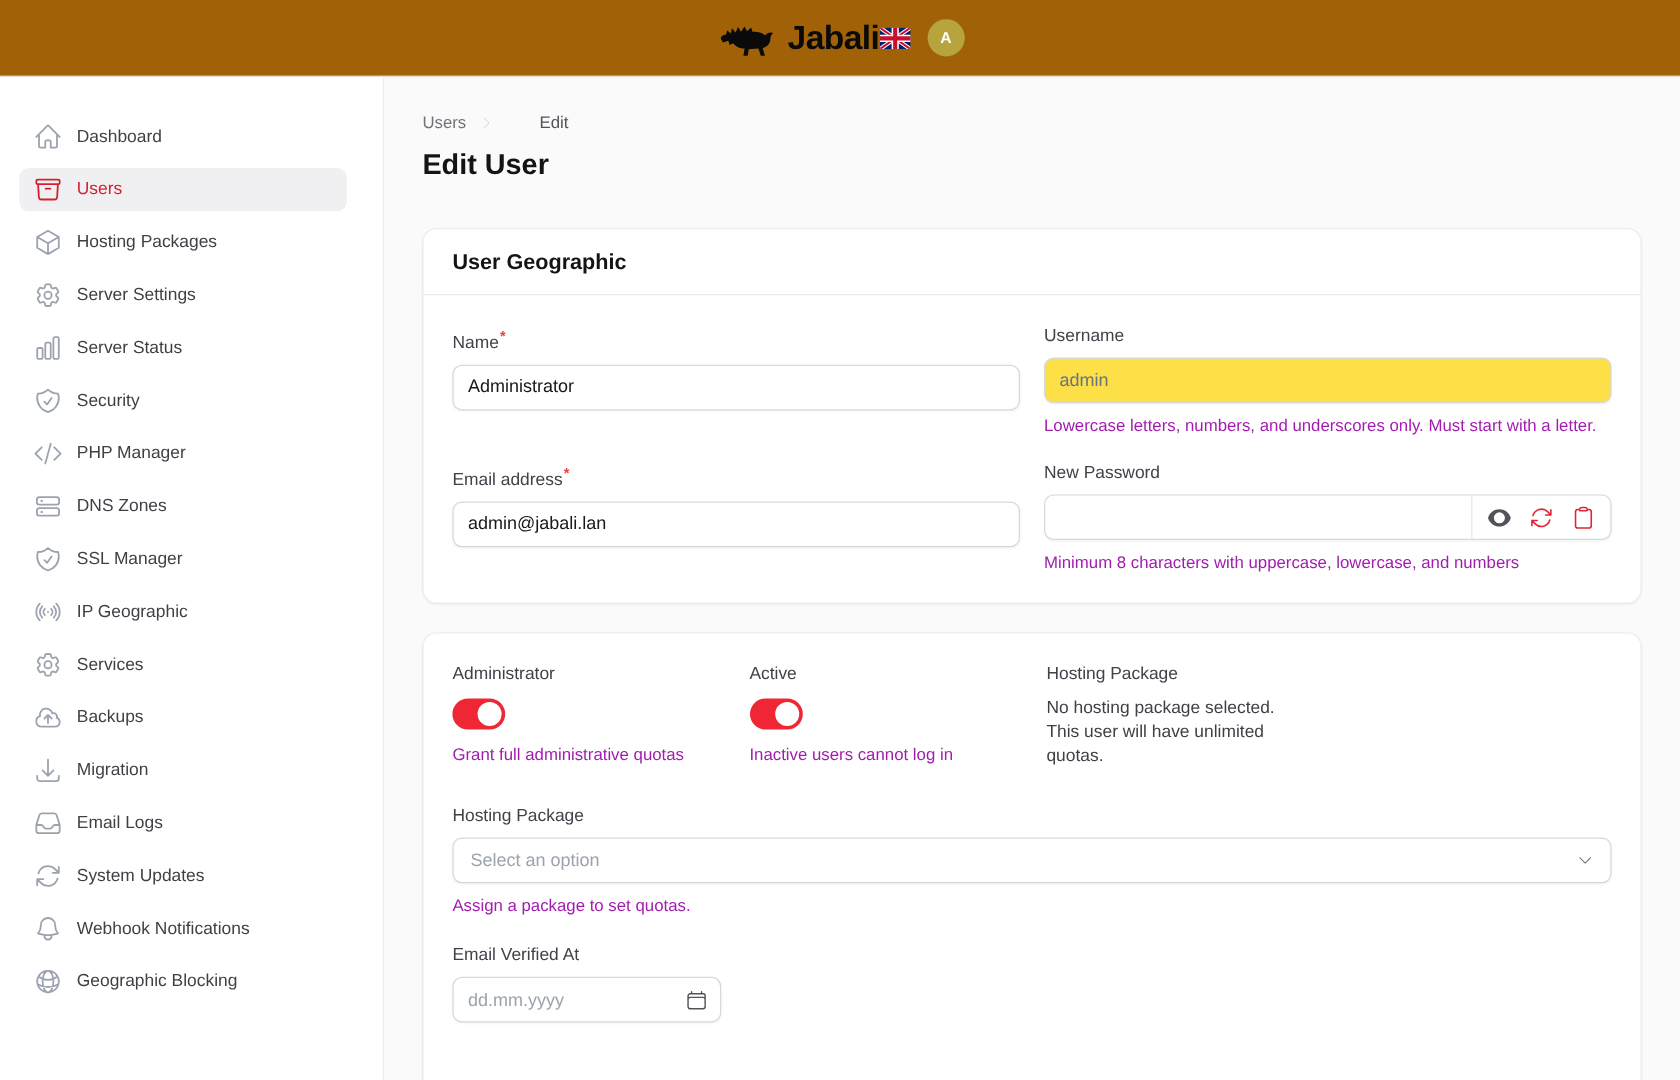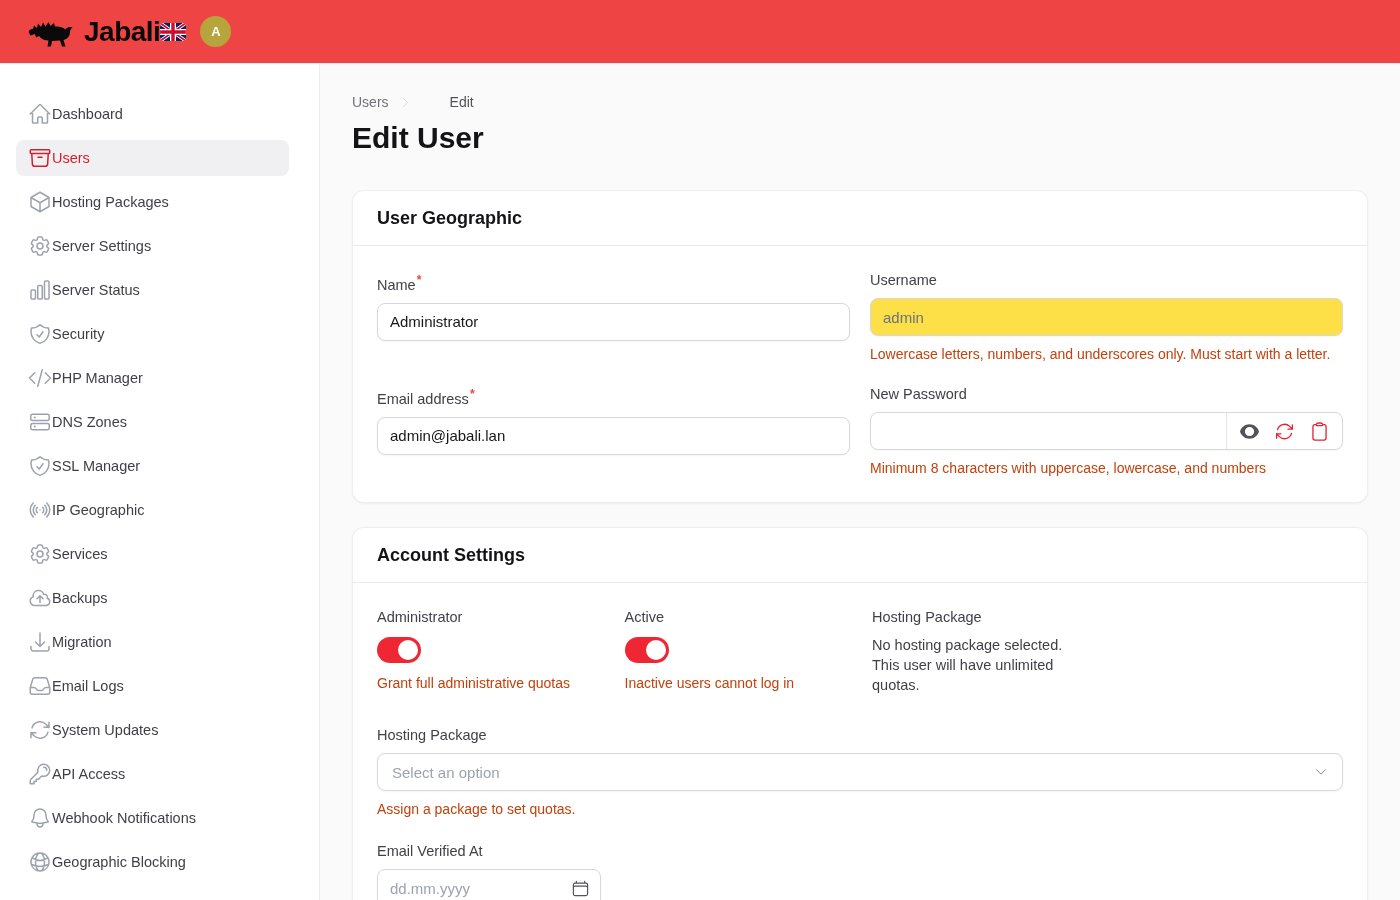--- a/index.html
+++ b/index.html
@@ -1,64 +1,64 @@
 <!DOCTYPE html>
 <html><head>
 <meta charset="utf-8">
 <style>
   * { margin:0; padding:0; box-sizing:border-box; }
   html,body { width:1400px; height:900px; overflow:hidden; background:#fff;
     font-family:"Liberation Sans","DejaVu Sans",sans-serif; color:#18181b; }
 
   
-  .topbar { height:64px; background:#ef4444; border-bottom:1px solid #e7e7ea;
-    display:flex; align-items:center; justify-content:flex-start; padding:0 24px 0 26px; }
+  .topbar { height:64px; background:#a16207; border-bottom:1px solid #e7e7ea;
+    display:flex; align-items:center; justify-content:center; padding:0 24px 0 26px; }
   .brand { display:flex; align-items:center; gap:8px; cursor:pointer; }
   .brand-name { font-size:28px; font-weight:800; color:#0a0a0a; letter-spacing:-0.5px; }
   .topbar-right { display:flex; align-items:center; gap:14px; }
   .flag { width:26px; height:18px; border-radius:3px; overflow:hidden; display:block; }
   .avatar { width:31px; height:31px; border-radius:50%; background:#b7a43c; color:#ffffff;
     font-size:13px; font-weight:700; display:flex; align-items:center; justify-content:center; cursor:pointer; }
 
   
   .shell { display:flex; height:836px; }
   .sidebar { width:320px; background:#ffffff; border-right:1px solid #ededf0;
     padding:32px 30px 16px 16px; flex-shrink:0; overflow:hidden; }
-  .nav-item { display:flex; align-items:center; gap:0; height:36px; padding:0 12px;
+  .nav-item { display:flex; align-items:center; gap:12px; height:36px; padding:0 12px;
     border-radius:8px; margin-bottom:8px; cursor:pointer; }
   .nav-item svg { width:24px; height:24px; color:#9ca3af; flex-shrink:0; }
   .nav-item .nav-label { font-size:14.5px; font-weight:500; color:#3f3f46; white-space:nowrap; }
   .nav-item.active { background:#f0f0f2; }
   .nav-item.active svg { color:#d32030; }
   .nav-item.active .nav-label { color:#d32030; font-weight:500; }
 
   .main { flex:1; background:#fafafa; padding:30px 32px; overflow:hidden; }
 
   
   .breadcrumb { display:flex; align-items:center; gap:10px; font-size:14px; color:#71717a; }
   .breadcrumb .crumb { cursor:pointer; }
   .breadcrumb .current { color:#52525b;padding-left:28px; }
   .breadcrumb svg { width:13px; height:13px; color:#d4d4d8; }
-  h1.page-title { font-size:30px; line-height:36px; font-weight:800; color:#141417; margin-top:10px; }
+  h1.page-title { font-size:24px; line-height:36px; font-weight:800; color:#141417; margin-top:10px; }
 
   
   .card { background:#ffffff; border:1px solid rgba(10,10,20,0.07); border-radius:12px;
     box-shadow:0 1px 2px rgba(0,0,0,0.05); }
   .card-1 { margin-top:34px; }
   .card-2 { margin-top:24px; height:420px; }
   .card-header { padding:15px 24px; border-bottom:1px solid #ebebee; }
   .card-title { font-size:18px; font-weight:700; color:#141417; line-height:24px; }
   .card-body { padding:24px; }
 
   .grid-2 { display:grid; grid-template-columns:1fr 1fr; column-gap:24px; row-gap:20px;gap:20px; }
   .grid-4 { display:grid; grid-template-columns:repeat(4,1fr); column-gap:24px; }
 
   .field-label { font-size:14.5px; font-weight:500; color:#414149; line-height:20px; }
   sup.req { color:#ef4444; font-weight:600; margin-left:1px; }
-  .helper { font-size:14px; color:#c2410c; line-height:20px; margin-top:8px; }
+  .helper { font-size:14px; color:#a21caf; line-height:20px; margin-top:8px; }
 
   .input-wrap { margin-top:8px; height:38px; background:#fff; border-radius:8px;
     border:1px solid #d7d7dc; box-shadow:0 1px 2px rgba(0,0,0,0.04);
     display:flex; align-items:stretch; overflow:hidden; }
   .input-wrap input { border:0; outline:0; background:transparent; flex:1; min-width:0;
     padding:0 12px; font-size:15px; color:#18181b; font-family:inherit; }
   .input-wrap input::placeholder { color:#9ca3af; }
   .input-wrap.disabled { background:#fde047; }
   .input-wrap.disabled input { color:#6b7280; }
   .input-actions { display:flex; align-items:center; gap:14px; padding:0 12px;
@@ -223,26 +223,20 @@
       <span class="nav-label">Email Logs</span>
     </div>
 
     <div class="nav-item">
       <svg class="stroke-ic" viewBox="0 0 24 24">
           <path d="M16.023 9.348h4.992v-.001M2.985 19.644v-4.992m0 0h4.992m-4.993 0l3.181 3.183a8.25 8.25 0 0013.803-3.7M4.031 9.865a8.25 8.25 0 0113.803-3.7l3.181 3.182m0-4.991v4.99"></path>
         </svg>
       <span class="nav-label">System Updates</span>
     </div>
 
-    <div class="nav-item">
-      <svg class="stroke-ic" viewBox="0 0 24 24">
-          <path d="M15.75 5.25a3 3 0 013 3m3 0a6 6 0 01-7.029 5.912c-.563-.097-1.159.026-1.563.43L10.5 17.25H8.25v2.25H6v2.25H2.25v-2.818c0-.597.237-1.17.659-1.591l6.499-6.499c.404-.404.527-1 .43-1.563A6 6 0 1121.75 8.25z"></path>
-        </svg>
-      <span class="nav-label">API Access</span>
-    </div>
 
     <div class="nav-item">
       <svg class="stroke-ic" viewBox="0 0 24 24">
           <path d="M14.857 17.082a23.848 23.848 0 005.454-1.31A8.967 8.967 0 0118 9.75v-.7V9A6 6 0 006 9v.75a8.967 8.967 0 01-2.312 6.022c1.733.64 3.56 1.085 5.455 1.31m5.714 0a24.255 24.255 0 01-5.714 0m5.714 0a3 3 0 11-5.714 0"></path>
         </svg>
       <span class="nav-label">Webhook Notifications</span>
     </div>
 
     <div class="nav-item">
       <svg class="stroke-ic" viewBox="0 0 24 24">
@@ -318,23 +312,20 @@
               </div>
             </div>
             <div class="helper">Minimum 8 characters with uppercase, lowercase, and numbers</div>
           </div>
 
         </div>
       </div>
     </section>
 
     <section class="card card-2">
-      <div class="card-header">
-        <div class="card-title">Account Settings</div>
-      </div>
       <div class="card-body">
 
         <div class="grid-4">
           <div class="field">
             <div class="field-label">Administrator</div>
             <button class="toggle">
                 <span class="knob"></span>
               </button>
             <div class="helper toggle-helper">Grant full administrative quotas</div>
           </div>

